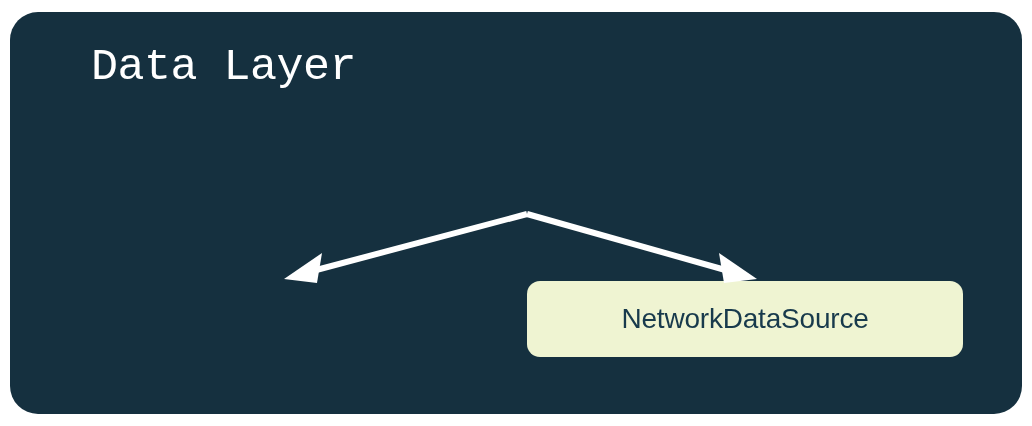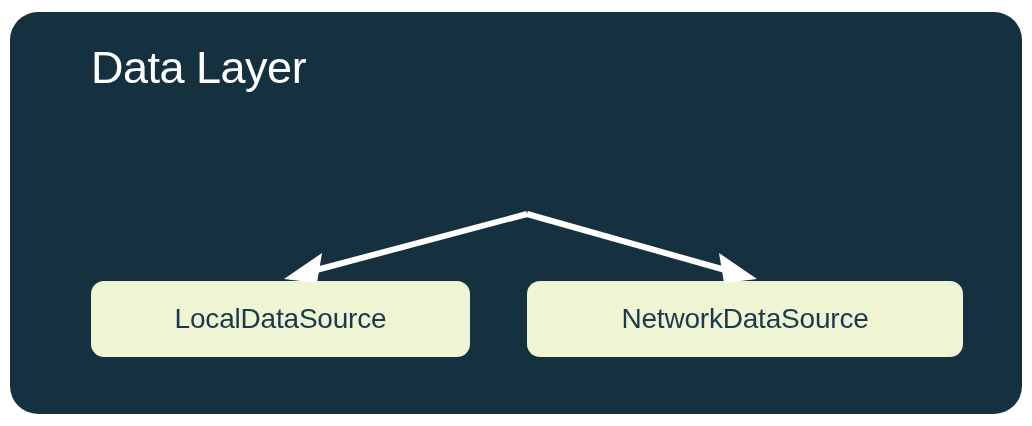--- a/index.html
+++ b/index.html
@@ -38,20 +38,21 @@
     position: absolute;
     left: 81px;
     top: 33px;
     font-size: 45px;
     line-height: 1;
     font-weight: 400;
     color: #FFFFFF;
     letter-spacing: -0.5px;
     white-space: nowrap;
     user-select: none;
+    font-family: Liberation Mono, monospace;
   }
 
   
   .node-box {
     position: absolute;
     background: #EFF4D2;
     border-radius: 13px;
     display: flex;
     align-items: center;
     justify-content: center;
@@ -106,23 +107,20 @@
 
 <div id="diagram-root">
 
   <div class="layer-panel">
 
     <div class="layer-title">Data Layer</div>
 
   </div>
 
 
-  <div class="node-box" id="node-local-data-source">
-    <span class="node-label">LocalDataSource</span>
-  </div>
 
   <div class="node-box" id="node-network-data-source">
     <span class="node-label">NetworkDataSource</span>
   </div>
 
   <svg id="connector-layer" viewBox="0 0 1032 426">
 
     <g>
       <path d="M 527 214 L 305 273" stroke="#FFFFFF" stroke-width="6" fill="none" stroke-linecap="butt"></path>
       <path d="M 284 279 L 322 253 L 317 283 Z" fill="#FFFFFF"></path>

